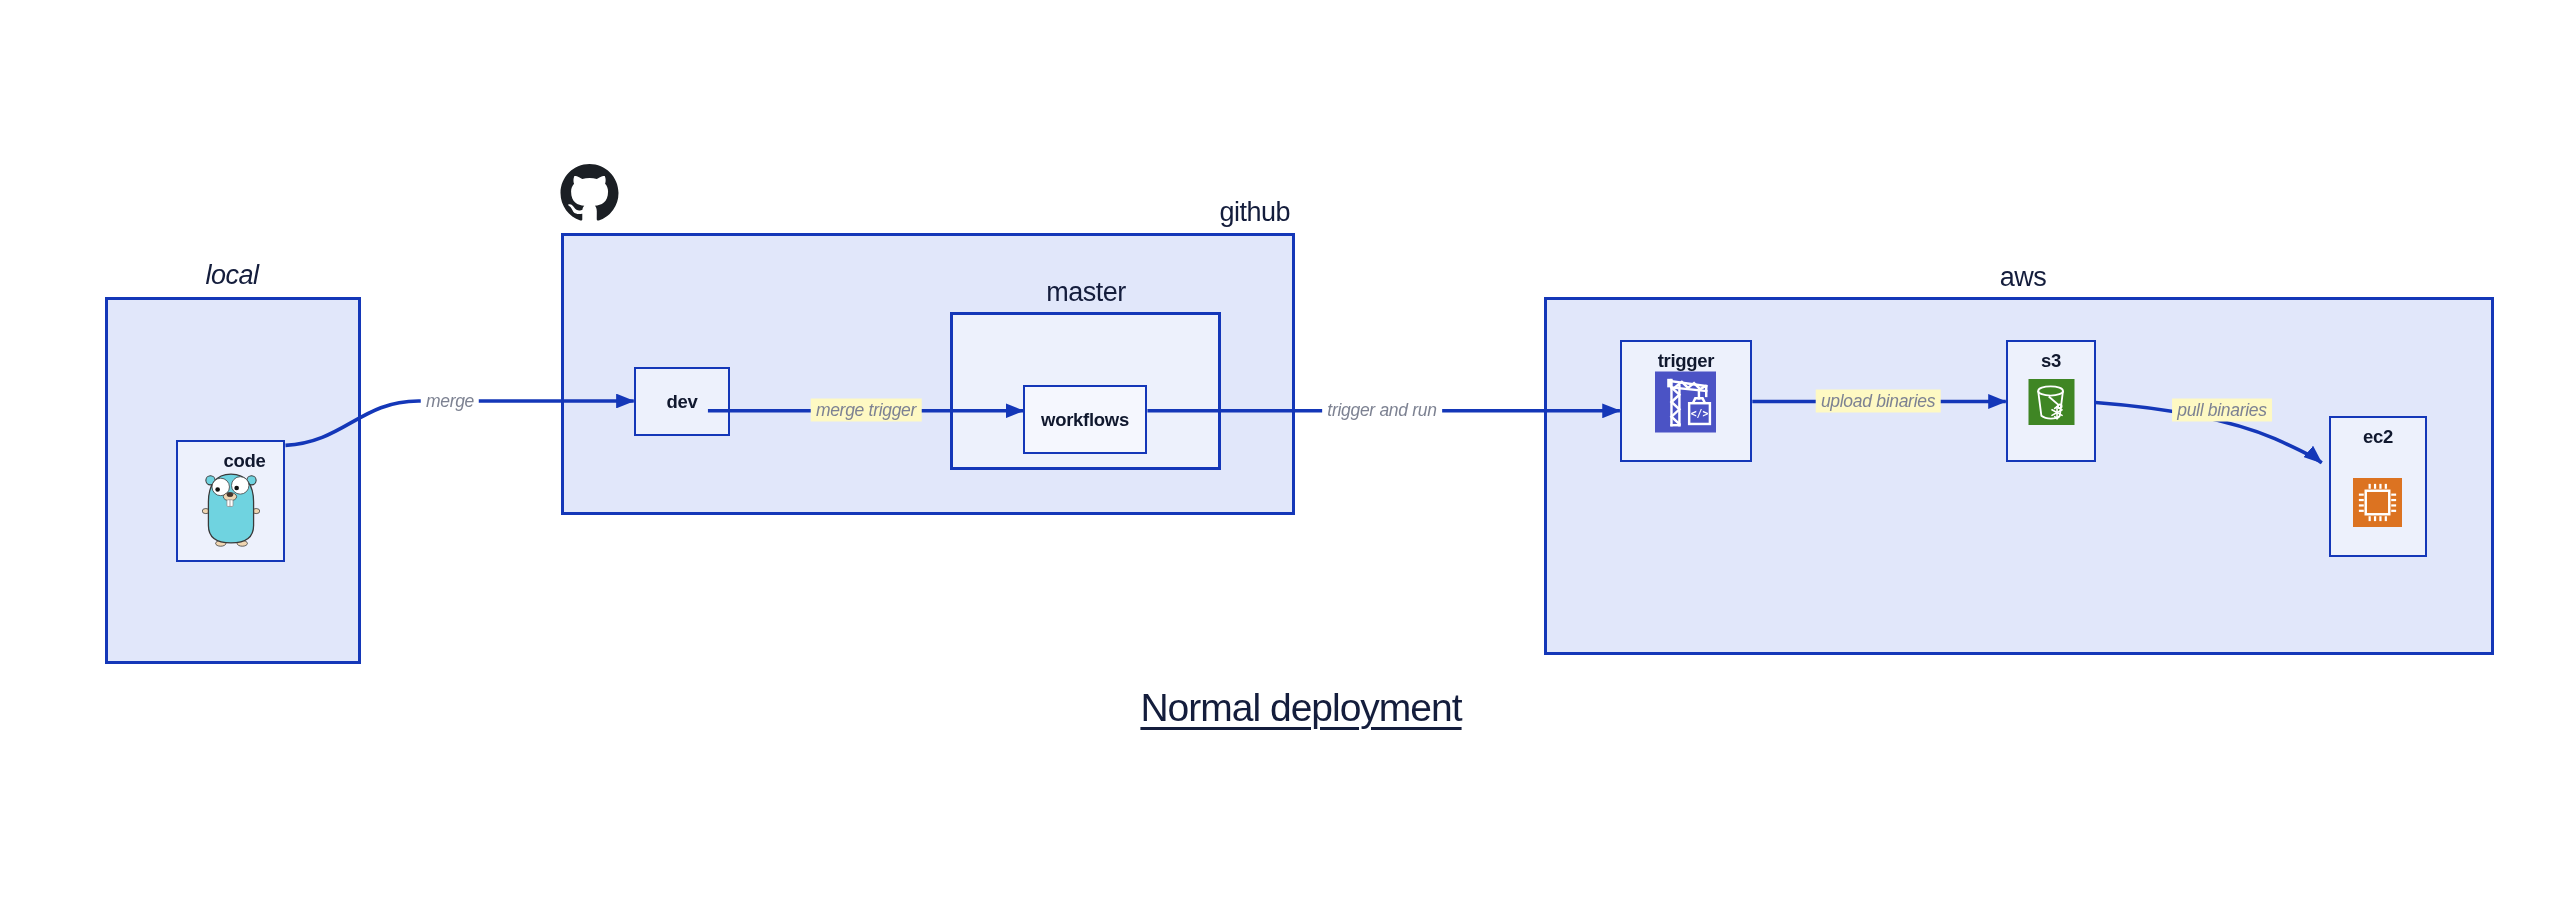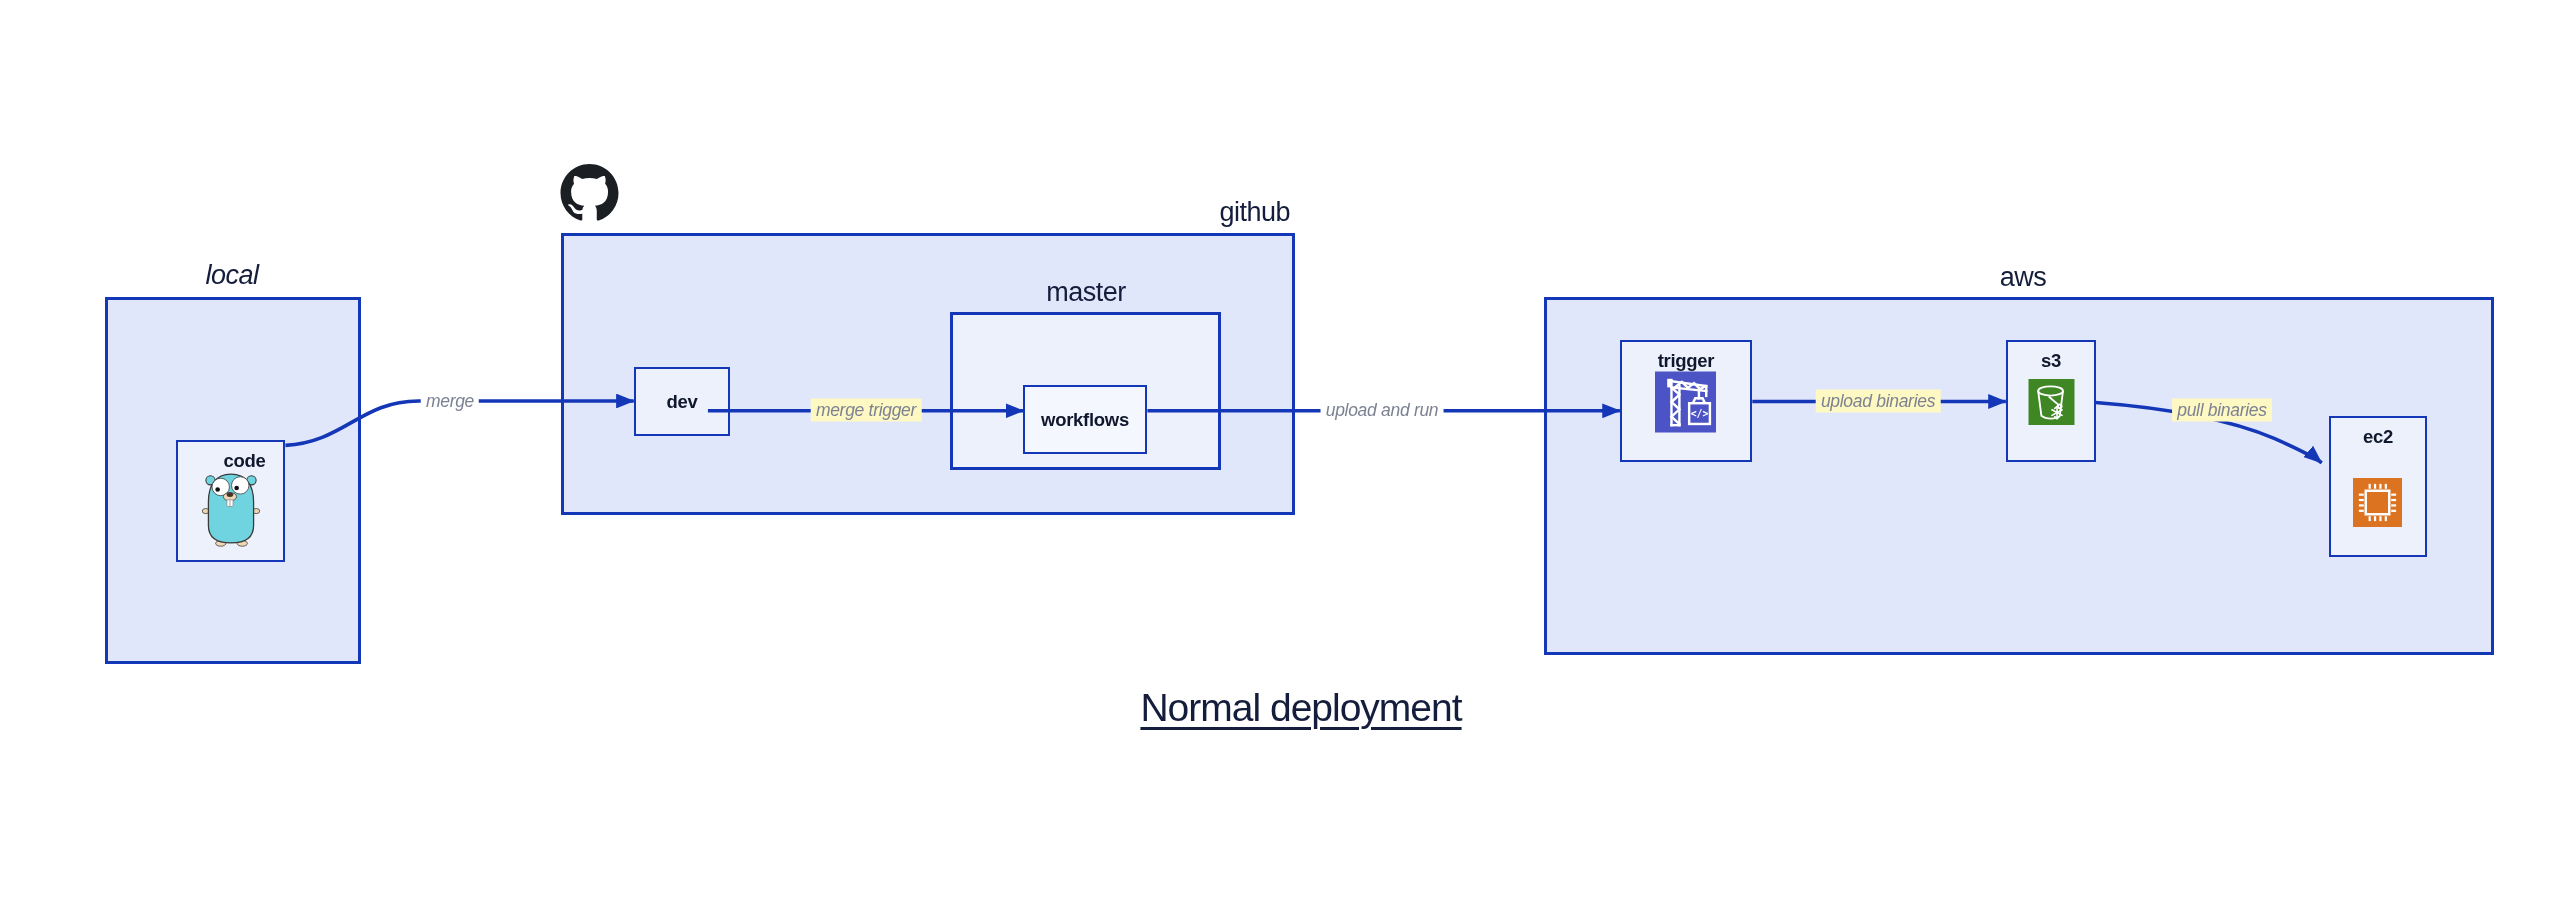--- a/index.html
+++ b/index.html
@@ -193,18 +193,18 @@
     <path d="M554,864 C668,858 700,778 812,778 L1230,778" marker-end="url(#arrow)"></path>
     <path d="M1374,797 L1986,797" marker-end="url(#arrow)"></path>
     <path d="M2227,797 L3144,797" marker-end="url(#arrow)"></path>
     <path d="M3401,779 L3893,779" marker-end="url(#arrow)"></path>
     <path d="M4067,781 C4210,792 4330,815 4415,851 C4462,872 4492,886 4506,898" marker-end="url(#arrow)"></path>
   </g>
 </svg>
 
 <div class="edge-label bg-white" style="left:450px;top:401px;">merge</div>
 <div class="edge-label bg-fill" style="left:866px;top:410px;">merge trigger</div>
-<div class="edge-label bg-white" style="left:1382px;top:410px;">upload and run</div>
+<div class="edge-label bg-white" style="left:1382px;top:410px;">trigger and run</div>
 <div class="edge-label bg-fill" style="left:1878px;top:401px;">upload binaries</div>
 <div class="edge-label bg-fill" style="left:2222px;top:410px;">pull binaries</div>
 
 <div id="diagram-title">Normal deployment</div>
 
 
 </body></html>

